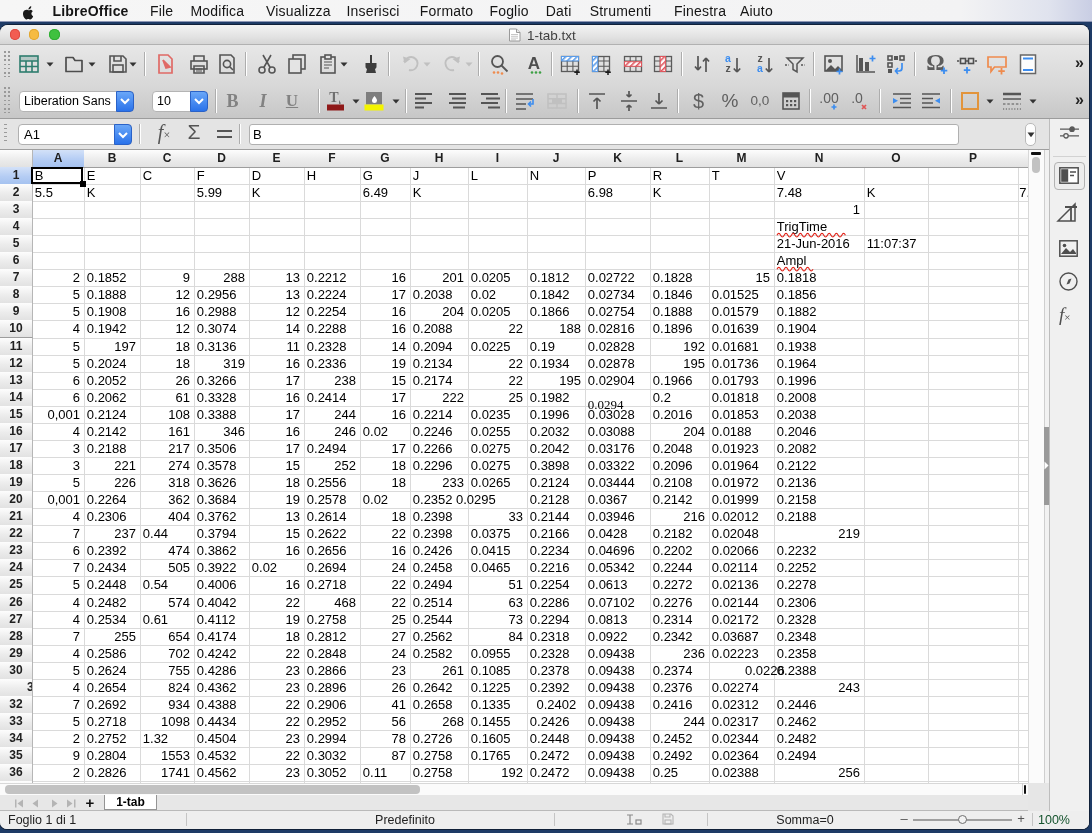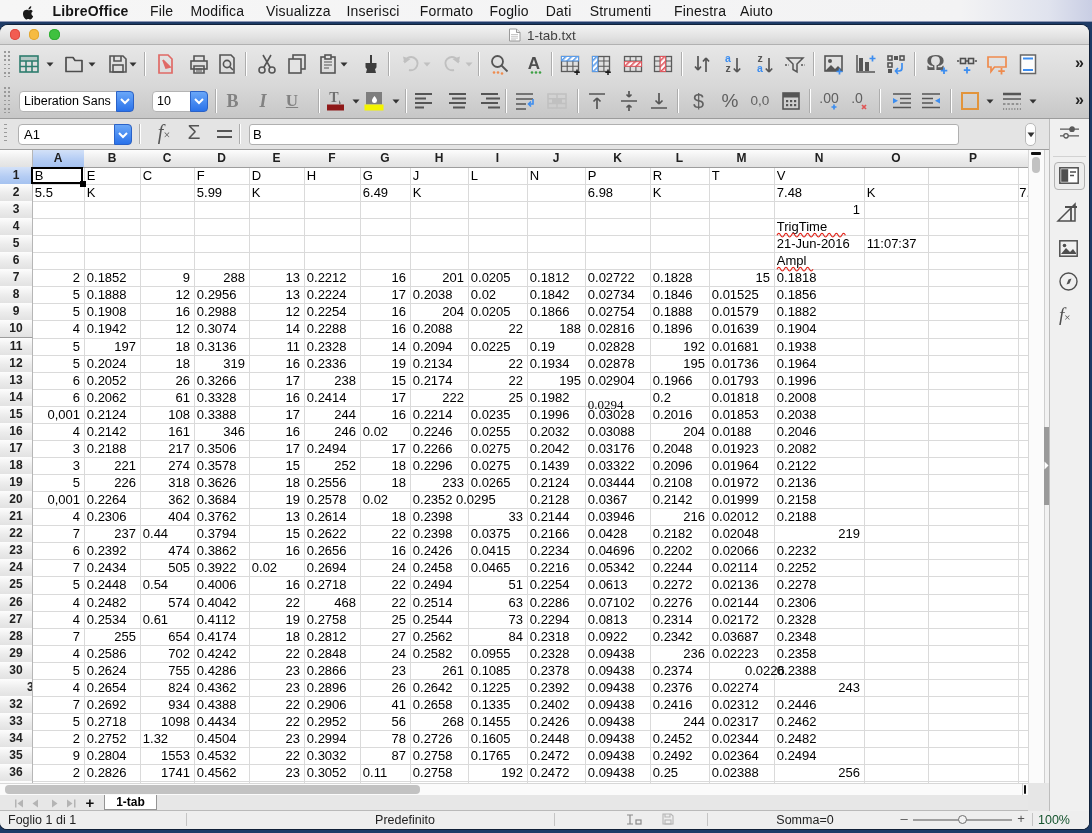--- a/index.html
+++ b/index.html
@@ -785,21 +785,21 @@
 <div class="cell" style="left:776.8px;top:289.92px;width:85px;height:17.07px;line-height:18.07px;">0.2082</div>
 <div class="cell" style="left:33px;top:306.99px;width:47px;height:17.07px;line-height:18.07px;text-align:right;">3</div>
 <div class="cell" style="left:85px;top:306.99px;width:51px;height:17.07px;line-height:18.07px;text-align:right;">221</div>
 <div class="cell" style="left:141px;top:306.99px;width:49px;height:17.07px;line-height:18.07px;text-align:right;">274</div>
 <div class="cell" style="left:196.8px;top:306.99px;width:50px;height:17.07px;line-height:18.07px;">0.3578</div>
 <div class="cell" style="left:250px;top:306.99px;width:50px;height:17.07px;line-height:18.07px;text-align:right;">15</div>
 <div class="cell" style="left:305px;top:306.99px;width:51px;height:17.07px;line-height:18.07px;text-align:right;">252</div>
 <div class="cell" style="left:361px;top:306.99px;width:45px;height:17.07px;line-height:18.07px;text-align:right;">18</div>
 <div class="cell" style="left:412.8px;top:306.99px;width:53px;height:17.07px;line-height:18.07px;">0.2296</div>
 <div class="cell" style="left:470.8px;top:306.99px;width:54px;height:17.07px;line-height:18.07px;">0.0275</div>
-<div class="cell" style="left:529.8px;top:306.99px;width:53px;height:17.07px;line-height:18.07px;">0.1439</div>
+<div class="cell" style="left:529.8px;top:306.99px;width:53px;height:17.07px;line-height:18.07px;">0.3898</div>
 <div class="cell" style="left:587.8px;top:306.99px;width:60px;height:17.07px;line-height:18.07px;">0.03322</div>
 <div class="cell" style="left:652.8px;top:306.99px;width:54px;height:17.07px;line-height:18.07px;">0.2096</div>
 <div class="cell" style="left:711.8px;top:306.99px;width:60px;height:17.07px;line-height:18.07px;">0.01964</div>
 <div class="cell" style="left:776.8px;top:306.99px;width:85px;height:17.07px;line-height:18.07px;">0.2122</div>
 <div class="cell" style="left:33px;top:324.06px;width:47px;height:17.07px;line-height:18.07px;text-align:right;">5</div>
 <div class="cell" style="left:85px;top:324.06px;width:51px;height:17.07px;line-height:18.07px;text-align:right;">226</div>
 <div class="cell" style="left:141px;top:324.06px;width:49px;height:17.07px;line-height:18.07px;text-align:right;">318</div>
 <div class="cell" style="left:196.8px;top:324.06px;width:50px;height:17.07px;line-height:18.07px;">0.3626</div>
 <div class="cell" style="left:250px;top:324.06px;width:50px;height:17.07px;line-height:18.07px;text-align:right;">18</div>
 <div class="cell" style="left:306.8px;top:324.06px;width:51px;height:17.07px;line-height:18.07px;">0.2556</div>
@@ -981,21 +981,21 @@
 <div class="cell" style="left:775px;top:528.90px;width:85px;height:17.07px;line-height:18.07px;text-align:right;">243</div>
 <div class="cell" style="left:33px;top:545.97px;width:47px;height:17.07px;line-height:18.07px;text-align:right;">7</div>
 <div class="cell" style="left:86.8px;top:545.97px;width:51px;height:17.07px;line-height:18.07px;">0.2692</div>
 <div class="cell" style="left:141px;top:545.97px;width:49px;height:17.07px;line-height:18.07px;text-align:right;">934</div>
 <div class="cell" style="left:196.8px;top:545.97px;width:50px;height:17.07px;line-height:18.07px;">0.4388</div>
 <div class="cell" style="left:250px;top:545.97px;width:50px;height:17.07px;line-height:18.07px;text-align:right;">22</div>
 <div class="cell" style="left:306.8px;top:545.97px;width:51px;height:17.07px;line-height:18.07px;">0.2906</div>
 <div class="cell" style="left:361px;top:545.97px;width:45px;height:17.07px;line-height:18.07px;text-align:right;">41</div>
 <div class="cell" style="left:412.8px;top:545.97px;width:53px;height:17.07px;line-height:18.07px;">0.2658</div>
 <div class="cell" style="left:470.8px;top:545.97px;width:54px;height:17.07px;line-height:18.07px;">0.1335</div>
-<div class="cell" style="left:529.8px;top:545.97px;width:53px;height:17.07px;line-height:18.07px;">0.2402</div>
+<div class="cell" style="left:529.8px;top:545.97px;width:53px;height:17.07px;line-height:18.07px;text-align:center;">0.2402</div>
 <div class="cell" style="left:587.8px;top:545.97px;width:60px;height:17.07px;line-height:18.07px;">0.09438</div>
 <div class="cell" style="left:652.8px;top:545.97px;width:54px;height:17.07px;line-height:18.07px;">0.2416</div>
 <div class="cell" style="left:711.8px;top:545.97px;width:60px;height:17.07px;line-height:18.07px;">0.02312</div>
 <div class="cell" style="left:776.8px;top:545.97px;width:85px;height:17.07px;line-height:18.07px;">0.2446</div>
 <div class="cell" style="left:33px;top:563.04px;width:47px;height:17.07px;line-height:18.07px;text-align:right;">5</div>
 <div class="cell" style="left:86.8px;top:563.04px;width:51px;height:17.07px;line-height:18.07px;">0.2718</div>
 <div class="cell" style="left:141px;top:563.04px;width:49px;height:17.07px;line-height:18.07px;text-align:right;">1098</div>
 <div class="cell" style="left:196.8px;top:563.04px;width:50px;height:17.07px;line-height:18.07px;">0.4434</div>
 <div class="cell" style="left:250px;top:563.04px;width:50px;height:17.07px;line-height:18.07px;text-align:right;">22</div>
 <div class="cell" style="left:306.8px;top:563.04px;width:51px;height:17.07px;line-height:18.07px;">0.2952</div>

